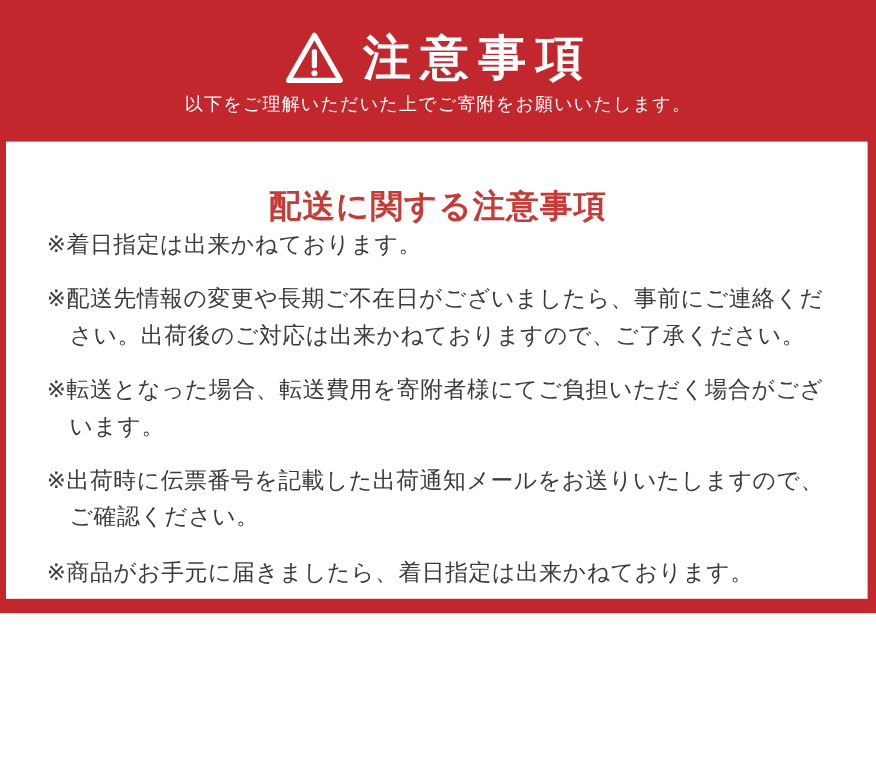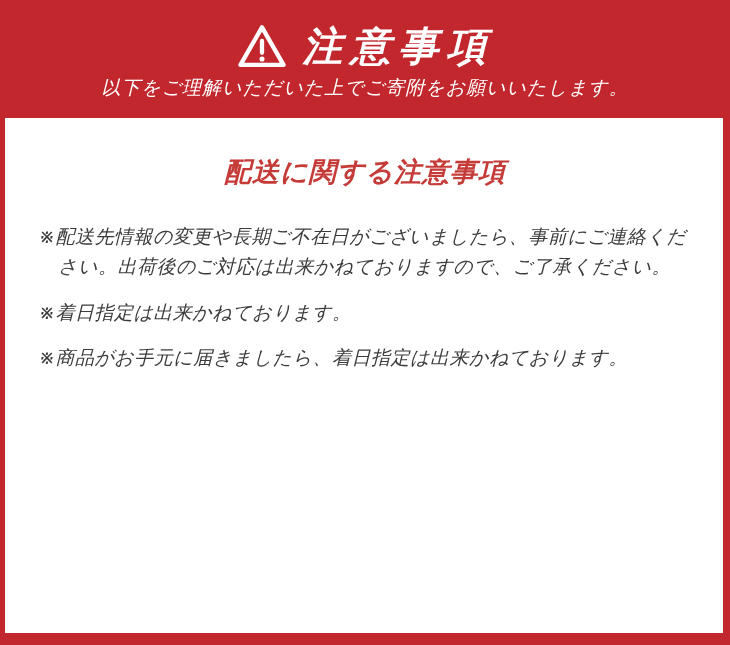--- a/index.html
+++ b/index.html
@@ -4,26 +4,25 @@
 <style>
   * { margin: 0; padding: 0; box-sizing: border-box; }
   html, body { width: 730px; }
   body {
     font-family: "Liberation Sans", "DejaVu Sans", sans-serif;
     background: #fff;
   }
   .page {
     position: relative;
     width: 730px;
-    height: 645px;
+    height: 511px;
     background: var(--brand-red, #c1272d);
     display: flex;
     flex-direction: column;
     overflow: hidden;
-    font-style: italic;
   }
   
   .header {
     height: 118px;
     flex: 0 0 auto;
     color: var(--header-text, #ffffff);
     display: flex;
     flex-direction: column;
     align-items: center;
     justify-content: center;
@@ -40,40 +39,39 @@
     height: 47px;
     display: block;
   }
   .header-title {
     font-size: 40px;
     font-weight: bold;
     letter-spacing: 8px;
     line-height: 1;
   }
   .header-subtitle {
-    font-size: 19px;
+    font-size: 15px;
     letter-spacing: 1px;
     line-height: 1.2;
   }
   
   .panel {
     flex: 1 1 auto;
     background: var(--panel-bg, #ffffff);
     margin: 0 7px 12px 5px;
     padding: 34px 32px 0 34px;
     overflow: hidden;
   }
   .section-title {
     text-align: center;
     color: var(--title-red, #c43b38);
     font-size: 27px;
     font-weight: bold;
     letter-spacing: 1px;
     margin-top: 2px;
-    margin-bottom: 32px;
   }
   .notes-list {
     list-style: none;
   }
   .note {
     font-size: 19px;
     color: var(--body-text, #3b3b3b);
     line-height: 1.6;
     letter-spacing: 0.5px;
     padding-left: 1em;   
@@ -96,24 +94,26 @@
         </svg>
       </span>
       <h1 class="header-title">注意事項</h1>
     </div>
     <p class="header-subtitle">以下をご理解いただいた上でご寄附をお願いいたします。</p>
   </div>
 
   <div class="panel">
     <h2 class="section-title">配送に関する注意事項</h2>
     <ul class="notes-list">
+  <li class="note"><span>※</span><span>着日指定は出来かねております。</span></li>
+
   <li class="note"><span>※</span><span>配送先情報の変更や長期ご不在日がございましたら、事前にご連絡ください。出荷後のご対応は出来かねておりますので、ご了承ください。</span></li>
 
-  <li class="note"><span>※</span><span>着日指定は出来かねております。</span></li>
+  <li class="note"><span>※</span><span>転送となった場合、転送費用を寄附者様にてご負担いただく場合がございます。</span></li>
 
-
+  <li class="note"><span>※</span><span>出荷時に伝票番号を記載した出荷通知メールをお送りいたしますので、ご確認ください。</span></li>
 
 
   <li class="note"><span>※</span><span>商品がお手元に届きましたら、着日指定は出来かねております。</span></li>
 </ul>
   </div>
 
 </div>
 
 </body></html>

